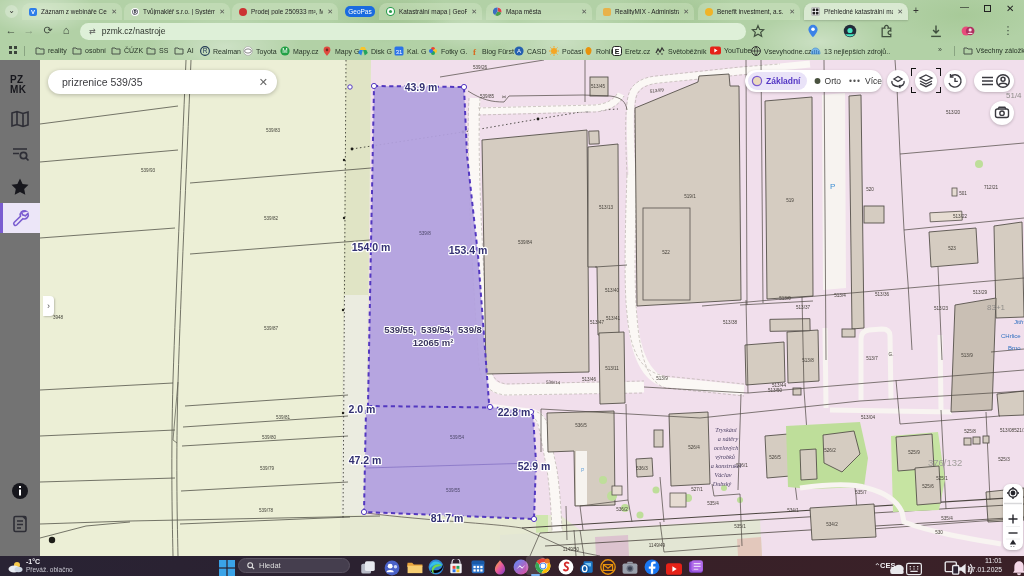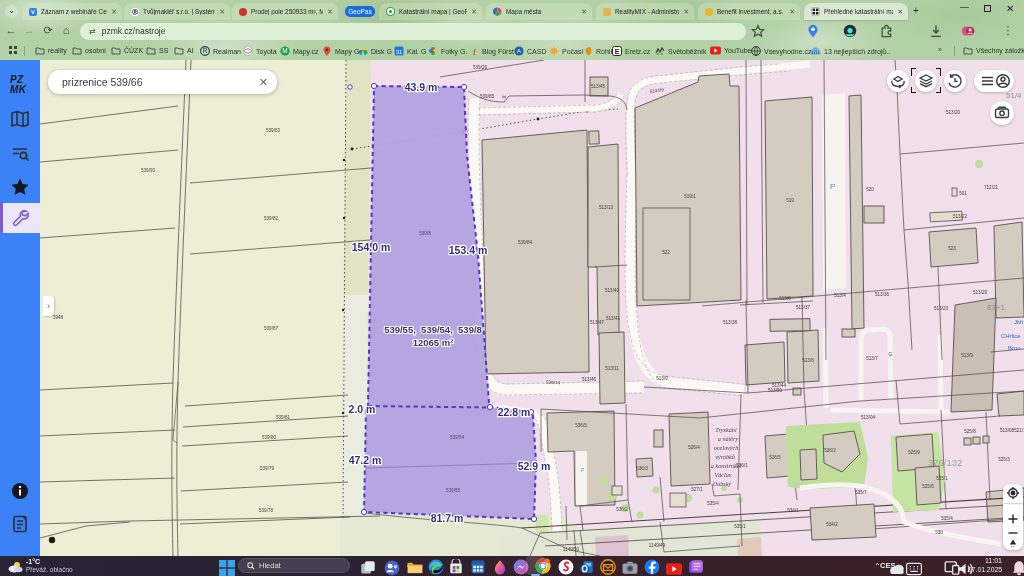--- a/index.html
+++ b/index.html
@@ -34,21 +34,21 @@
 #urlpill { position:absolute; left:80px; top:2.5px; width:666px; height:17px; border-radius:9px;
   background:#def0d8; display:flex; align-items:center; font-size:8.5px; color:#30362f; }
 .tbr { position:absolute; top:4px; width:14px; height:14px; }
 
 
 #bookmarks { position:absolute; left:0; top:42px; width:1024px; height:18px; font-size:7px; color:#273427; }
 .bm { position:absolute; top:4px; display:flex; align-items:center; white-space:nowrap; }
 .bm svg { margin-right:3px; }
 
 
-#sidebar { position:absolute; left:0; top:60px; width:40px; height:496px; background:#3b82f6; z-index:5;font-style:italic; }
+#sidebar { position:absolute; left:0; top:60px; width:40px; height:496px; background:#737373; z-index:5; }
 #logo { position:absolute; left:10px; top:15px; font-weight:bold; font-size:10px; line-height:10px; color:#17171d; letter-spacing:.4px;}
 .sbico { position:absolute; left:9px; width:22px; height:22px; }
 #wrenchsel { position:absolute; left:0; top:143px; width:40px; height:30px; background:#ece6f8; border-left:3px solid #7a5cd0; }
 
 #map { position:absolute; left:40px; top:60px; width:984px; height:496px; overflow:hidden; }
 
 
 #searchbar { position:absolute; left:8px; top:10px; width:229px; height:24px; background:#fff; border-radius:12px;
   box-shadow:0 1px 4px rgba(0,0,0,.25); font-size:10.5px; color:#3c3c40; line-height:24px; z-index:6;}
 #ctrl1 { position:absolute; left:705px; top:10px; width:137px; height:22px; background:#fff; border-radius:11px;
@@ -627,22 +627,34 @@
       <text x="325" y="404">47.2 m</text>
       <text x="494" y="410">52.9 m</text>
       <text x="407" y="462">81.7 m</text>
     </g>
     <g font-size="9.5" font-weight="bold" fill="#3a3560" text-anchor="middle" font-family="Liberation Sans, sans-serif" stroke="#ffffff" stroke-width="2.2" paint-order="stroke" stroke-linejoin="round">
       <text x="393" y="273">539/55,&nbsp;&nbsp;539/54,&nbsp;&nbsp;539/8</text>
       <text x="393" y="286">12065 m²</text>
     </g>
   </g>
   </svg>
-  <div id="searchbar"><span style="margin-left:14px;">prizrenice 539/66</span>
+  <div id="searchbar"><span style="margin-left:14px;">prizrenice 539/35</span>
     <span style="position:absolute;right:9px;top:0;color:#666;font-size:11px;">✕</span></div>
+  <div id="ctrl1">
+    <div style="display:flex;align-items:center;background:#e9e3f8;border-radius:9px;height:18px;margin-left:3px;padding:0 7px 0 3px;color:#5336c4;font-weight:bold;">
+      <svg width="12" height="12" viewBox="0 0 12 12" style="margin-right:3px;">
+            <circle cx="6" cy="6" r="4.6" fill="#ead9bc" stroke="#7a5cd0" stroke-width="1.2"></circle>
+          </svg>Základní</div>
+    <svg width="12" height="12" viewBox="0 0 12 12" style="margin-left:7px;">
+          <circle cx="6" cy="6" r="5" fill="#49523f"></circle>
+        </svg>
+    <span style="margin-left:3px;color:#333;">Orto</span>
+    <span style="margin-left:8px;color:#555;letter-spacing:1px;">•••</span>
+    <span style="margin-left:4px;color:#333;">Více</span>
+  </div>
   <div class="cbtn" style="left:847px;top:10px;width:22px;height:22px;">
     <svg width="22" height="22" viewBox="0 0 22 22">
           <g fill="none" stroke="#3a3a40" stroke-width="1.4">
             <path d="M7,9 L11,6.5 L15,9 L11,11.5 Z"></path>
             <path d="M5,11 C4,14 7,16.5 11,16.5 M17,11 C18,14 15,16.5 11.5,16.5"></path>
             <path d="M11.5,16.5 l2,-1.5 M11.5,16.5 l2,1.3"></path>
           </g>
         </svg>
   </div>
   <div class="cbtn" style="left:875px;top:10px;width:22px;height:22px;">

